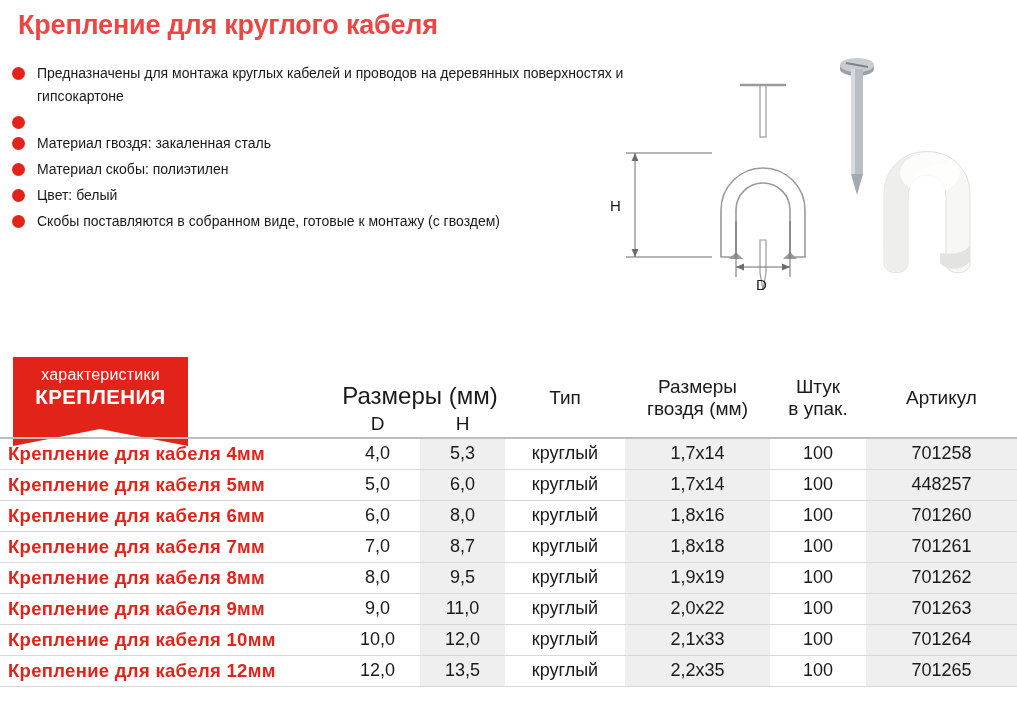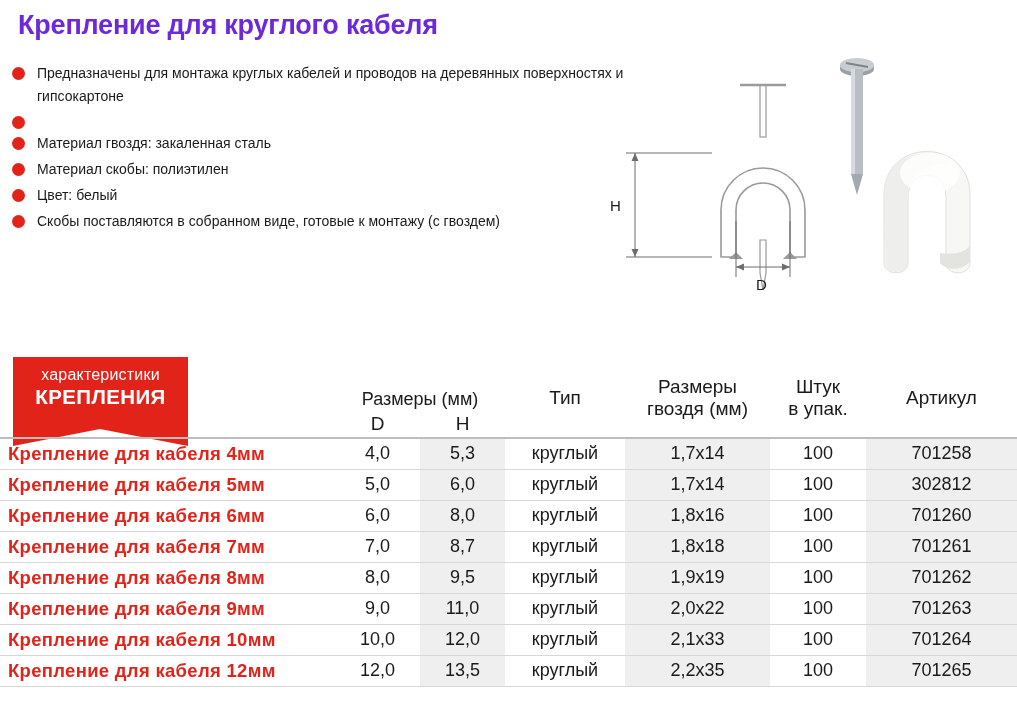--- a/index.html
+++ b/index.html
@@ -14,21 +14,21 @@
     overflow: hidden;
   }
   .page { position: relative; width: 1017px; height: 706px; }
 
   
   .title {
     position: absolute;
     left: 18px; top: 10px;
     font-size: 27px;
     font-weight: bold;
-    color: #6d28d9;
+    color: #ef4444;
     letter-spacing: -0.2px;
     white-space: nowrap;
   }
 
   
   .bullets {
     position: absolute;
     left: 12px; top: 62px;
     width: 620px;
   }
@@ -95,21 +95,21 @@
   col.c-art  { width: 151px; }
 
   thead td {
     vertical-align: bottom;
     padding-bottom: 2px;
     text-align: center;
     font-size: 19px;
     color: #1a1a1a;
   }
   .hdr-sizes {
-    font-size: 18px;
+    font-size: 24px;
     text-align: center;
     padding-bottom: 0;
   }
   .sub-dh { font-size: 19px; text-align: center; }
 
   tbody tr { height: 31px; }
   tbody td {
     text-align: center;
     font-size: 18px;
     border-bottom: 1px solid #d8d8d8;
@@ -267,21 +267,21 @@
           <td class="thick-top">100</td>
           <td class="shade thick-top">701258</td>
         </tr>
         <tr>
           <td class="name">Крепление для кабеля 5мм</td>
           <td>5,0</td>
           <td class="shade">6,0</td>
           <td>круглый</td>
           <td class="shade">1,7х14</td>
           <td>100</td>
-          <td class="shade">302812</td>
+          <td class="shade">448257</td>
         </tr>
         <tr>
           <td class="name">Крепление для кабеля 6мм</td>
           <td>6,0</td>
           <td class="shade">8,0</td>
           <td>круглый</td>
           <td class="shade">1,8х16</td>
           <td>100</td>
           <td class="shade">701260</td>
         </tr>

